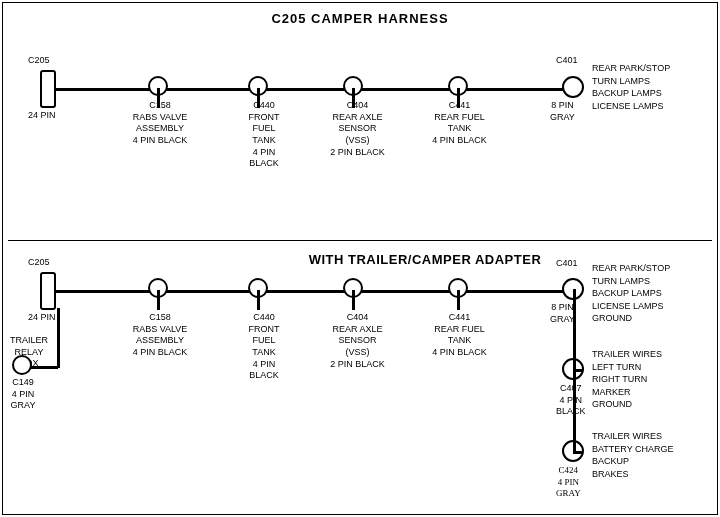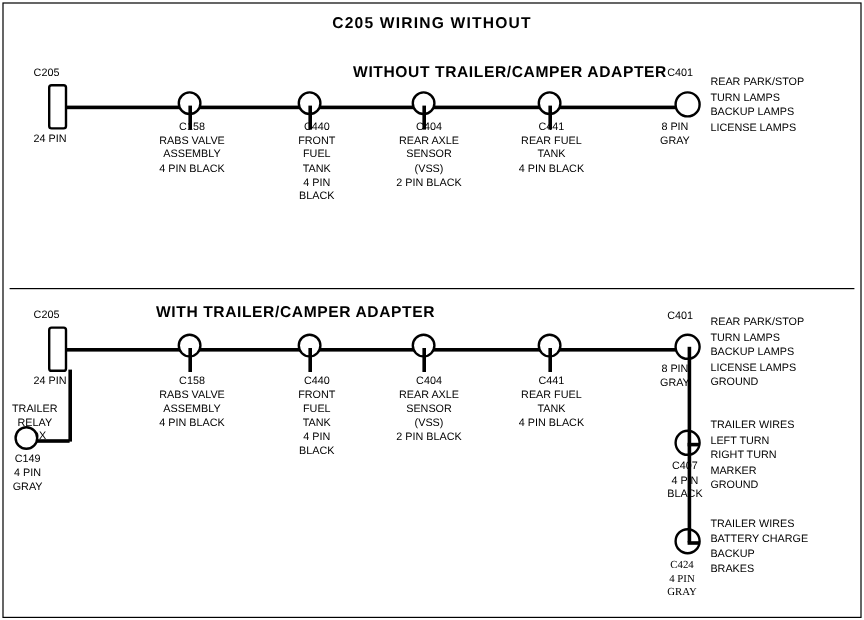--- a/index.html
+++ b/index.html
@@ -68,25 +68,24 @@
     .border-box {
       position: absolute;
       border: 1px solid #000;
     }
   </style>
 </head>
 <body>
 
 <div class="diagram">
 
-  <div class="title" style="position:absolute; top:5px; left:0; right:0;">C205 WIRING WITHOUT</div>
+  <div class="title" style="position:absolute; top:5px; left:0; right:0;">C205 CAMPER HARNESS</div>
 
   <div class="border-box" style="top:2px; left:2px; right:2px; bottom:2px;"></div>
 
-  <div class="section-label" style="position:absolute; top:52px; left:130px; right:0; text-align:center;">WITHOUT TRAILER/CAMPER ADAPTER</div>
 
   <div class="hline" style="top:88px; left:55px; right:145px;"></div>
 
   <div class="rect-connector" style="top:70px; left:40px; width:16px; height:38px;"></div>
   <div class="label" style="top:55px; left:28px;">C205</div>
   <div class="label" style="top:110px; left:28px;">24 PIN</div>
 
   <div class="connector" style="top:76px; left:562px; width:22px; height:22px;"></div>
   <div class="label" style="top:55px; left:556px;">C401</div>
   <div class="label" style="top:100px; left:550px;">8 PIN<br>GRAY</div>
@@ -105,21 +104,21 @@
   <div class="connector" style="top:76px; left:343px; width:20px; height:20px;"></div>
   <div class="vline" style="top:88px; left:352px; height:20px;"></div>
   <div class="label" style="top:100px; left:330px; text-align:center; width:55px;">C404<br>REAR AXLE<br>SENSOR<br>(VSS)<br>2 PIN BLACK</div>
 
   <div class="connector" style="top:76px; left:448px; width:20px; height:20px;"></div>
   <div class="vline" style="top:88px; left:457px; height:20px;"></div>
   <div class="label" style="top:100px; left:432px; text-align:center; width:55px;">C441<br>REAR FUEL<br>TANK<br>4 PIN BLACK</div>
 
   <div style="position:absolute; top:240px; left:8px; right:8px; height:1px; background:#000;"></div>
 
-  <div class="section-label" style="position:absolute; top:252px; left:130px; right:0; ">WITH TRAILER/CAMPER ADAPTER</div>
+  <div class="section-label" style="position:absolute; top:252px; left:130px; right:0; text-align:center;">WITH TRAILER/CAMPER ADAPTER</div>
 
   <div class="hline" style="top:290px; left:55px; right:145px;"></div>
 
   <div class="rect-connector" style="top:272px; left:40px; width:16px; height:38px;"></div>
   <div class="label" style="top:257px; left:28px;">C205</div>
   <div class="label" style="top:312px; left:28px;">24 PIN</div>
 
   <div class="connector" style="top:278px; left:562px; width:22px; height:22px;"></div>
   <div class="label" style="top:258px; left:556px;">C401</div>
   <div class="label" style="top:302px; left:550px;">8 PIN<br>GRAY</div>

